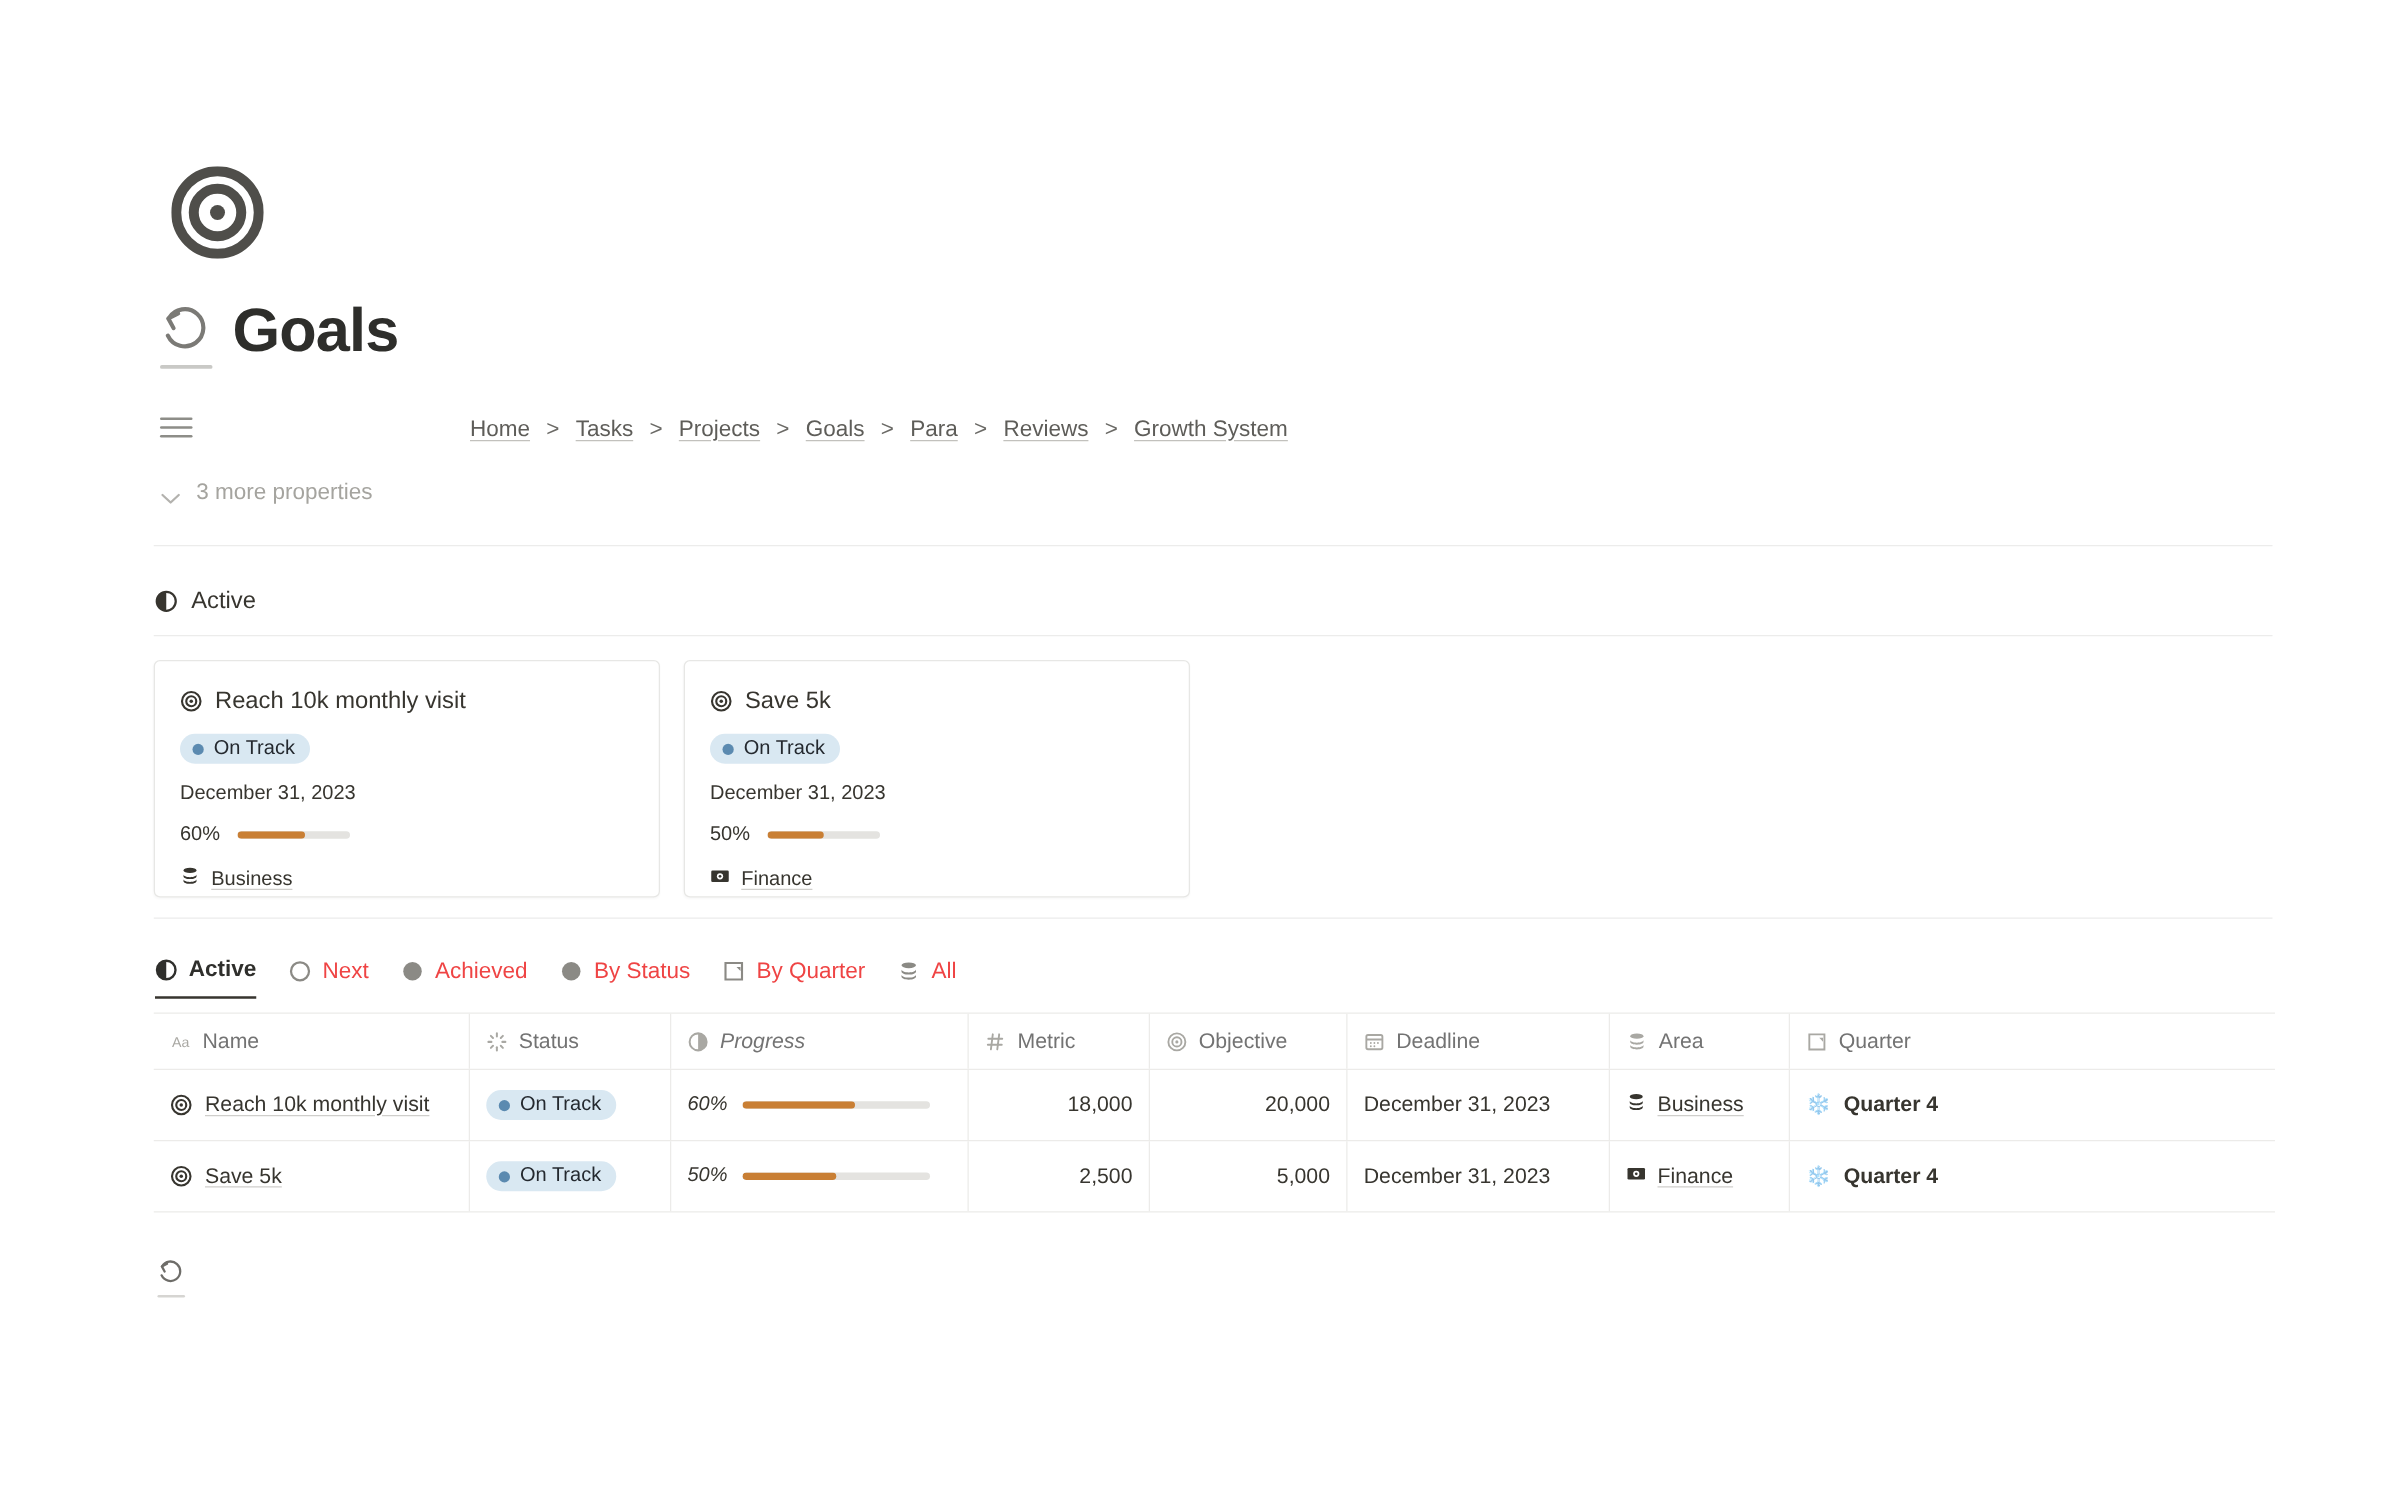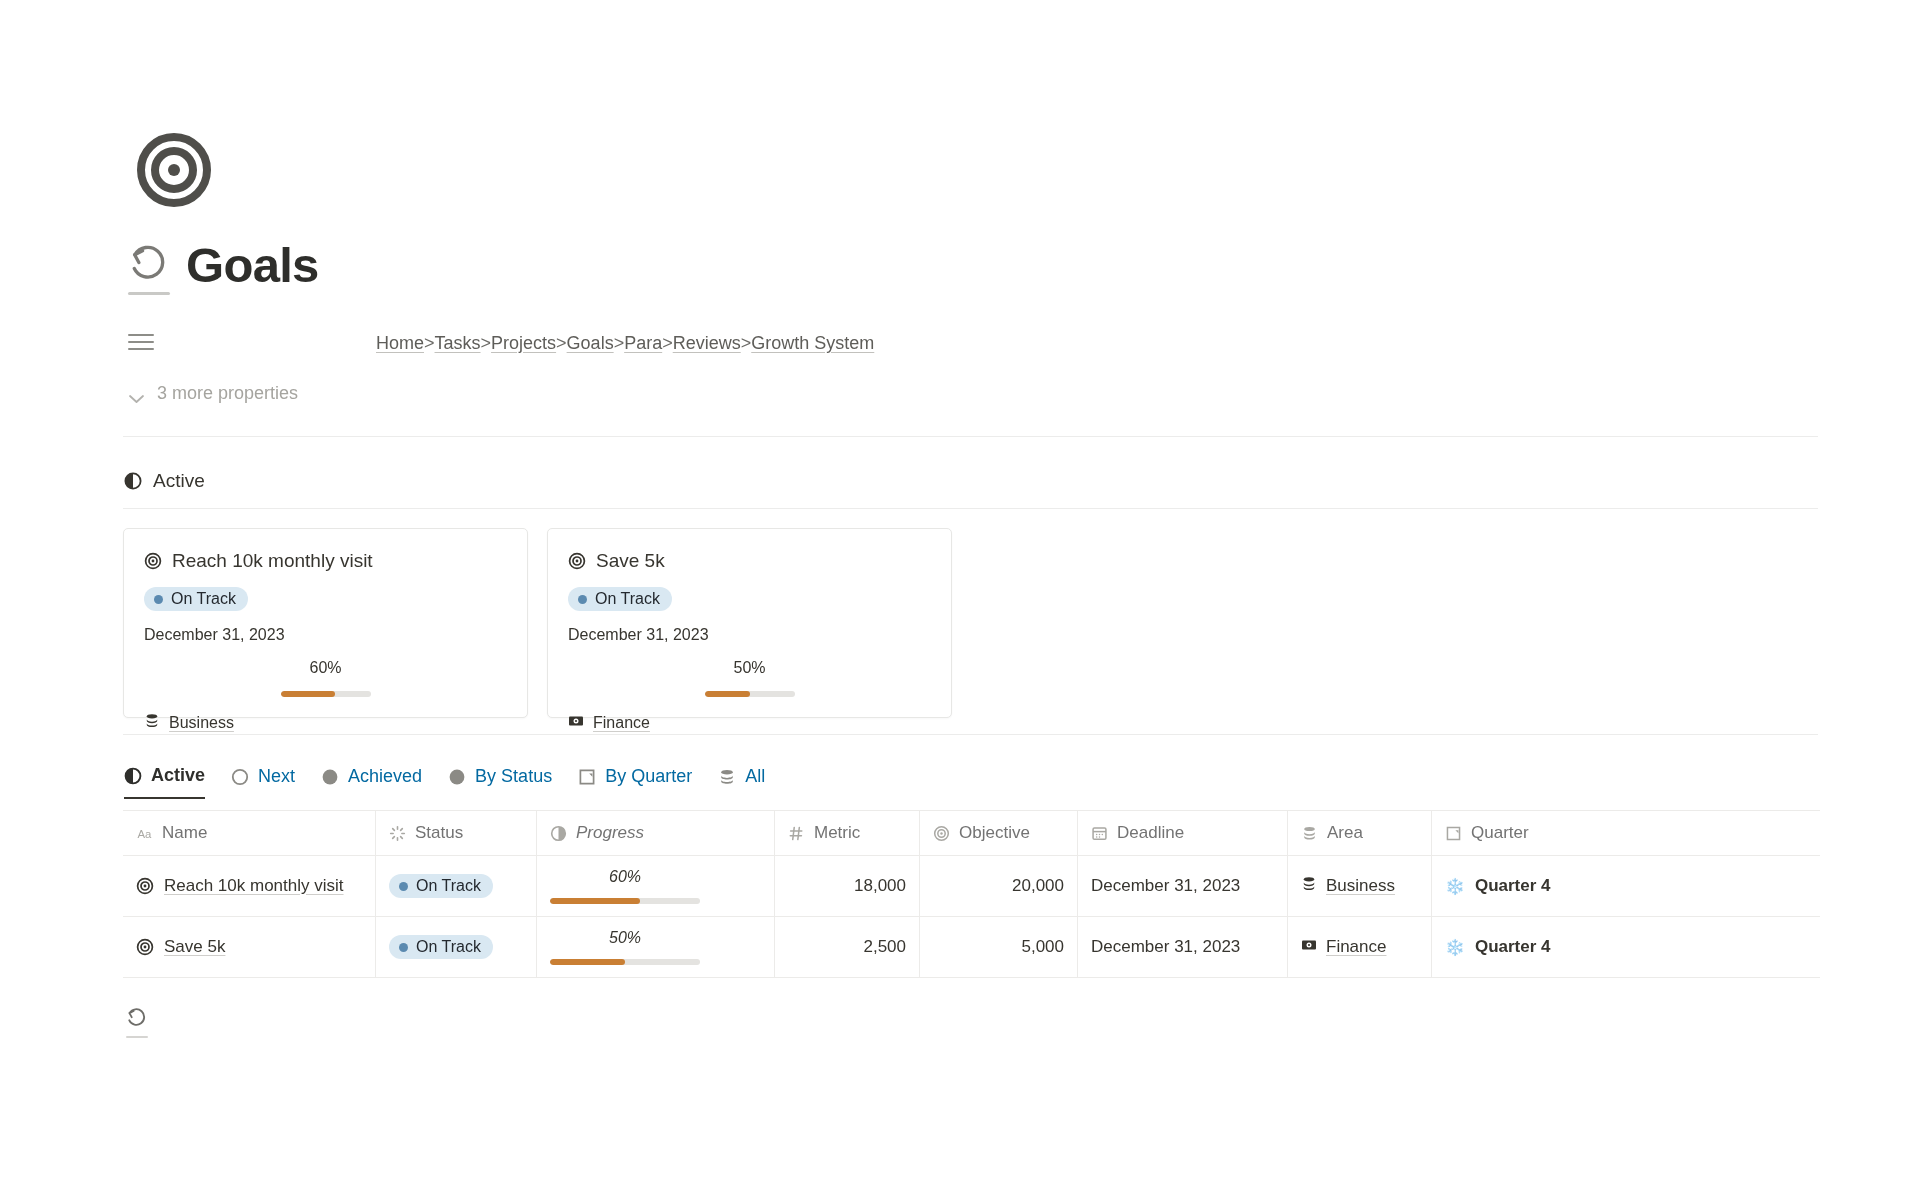--- a/index.html
+++ b/index.html
@@ -39,21 +39,21 @@
     display: flex; align-items: center; width: 1700px;
   }
   .hamburger { width: 26px; height: 20px; flex: none; }
   .hamburger span {
     display: block; height: 2px; background: #8d8d88;
     border-radius: 1px; margin-bottom: 5px;
   }
   .hamburger span:last-child { margin-bottom: 0; }
   .crumbs {
     margin-left: 222px;
-    display: flex; align-items: baseline; gap: 0;
+    display: flex; align-items: baseline; gap: 13px;
     font-size: 18px; color: #5e5d59;
   }
   .crumb { text-decoration: underline; text-underline-offset: 3px;
            text-decoration-color: #c2c1bd; cursor: pointer; white-space: nowrap; }
   .crumb-sep { color: #6b6a66; }
 
   
   .more-props {
     position: absolute; left: 128px; top: 383px;
     display: flex; align-items: center; gap: 12px;
@@ -95,39 +95,39 @@
   .badge {
     display: inline-flex; align-items: center; gap: 8px;
     background: #d9e8f2; color: #24292f;
     border-radius: 14px; padding: 4px 12px 4px 10px;
     font-size: 16px; line-height: 1;
   }
   .badge .dot {
     width: 9px; height: 9px; border-radius: 50%; background: #5b8ab0; flex: none;
   }
   .card-date { font-size: 16px; color: #37352f; margin-top: 15px; }
-  .pct-row { display: flex; align-items: center; gap: 14px; margin-top: 15px; flex-direction: column; }
+  .pct-row { display: flex; align-items: center; gap: 14px; margin-top: 15px; }
   .pct-label { font-size: 16px; color: #37352f; }
   .bar { width: 90px; height: 6px; border-radius: 3px; background: #e4e3e0; overflow: hidden; }
   .bar > i { display: block; height: 100%; border-radius: 3px; background: #c97f34; }
   .card-area {
     display: flex; align-items: center; gap: 9px; margin-top: 16px; font-size: 16px;
   }
   .card-area .lbl { text-decoration: underline; text-underline-offset: 3px;
                     text-decoration-color: #cfcecb; }
 
   
   .tabs {
     position: absolute; left: 124px; top: 765px;
     display: flex; align-items: center; gap: 26px;
     font-size: 18px;
   }
   .tab {
     display: flex; align-items: center; gap: 9px;
-    color: #0369a1; padding-bottom: 11px; cursor: pointer; white-space: nowrap;
+    color: #ef4444; padding-bottom: 11px; cursor: pointer; white-space: nowrap;
   }
   .tab.active { color: #2f2f2c; font-weight: bold; border-bottom: 2.5px solid #37352f; }
   .tab .ic { width: 18px; height: 18px; flex: none; display: block; }
 
   
   .table { position: absolute; left: 123px; top: 810px; width: 1697px; }
   .thead, .trow { display: flex; }
   .thead { border-top: 1px solid #ecebe9; border-bottom: 1px solid #ecebe9; }
   .th, .td {
     padding: 12px 13px; font-size: 17px;

